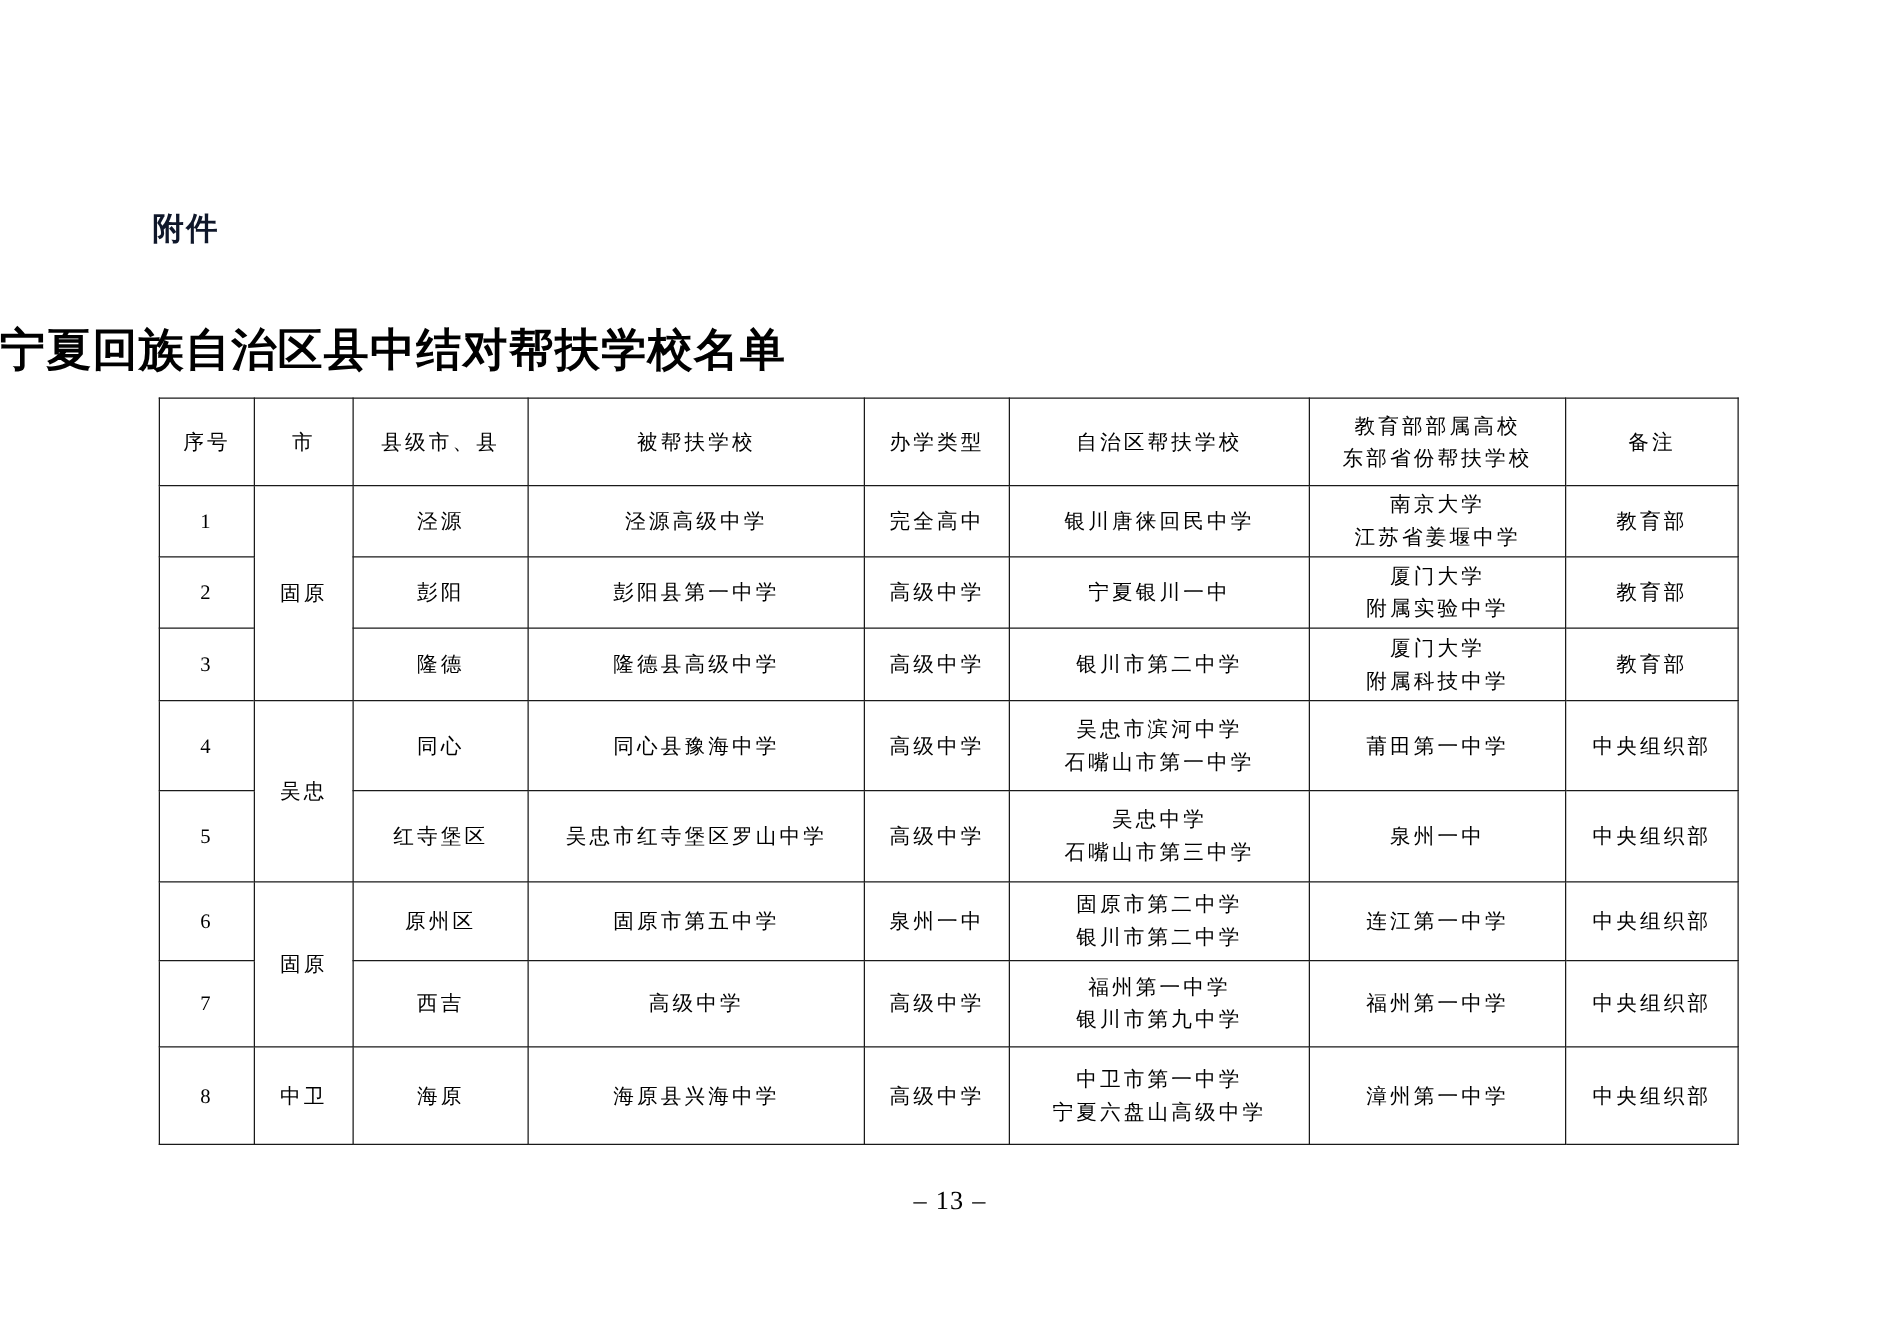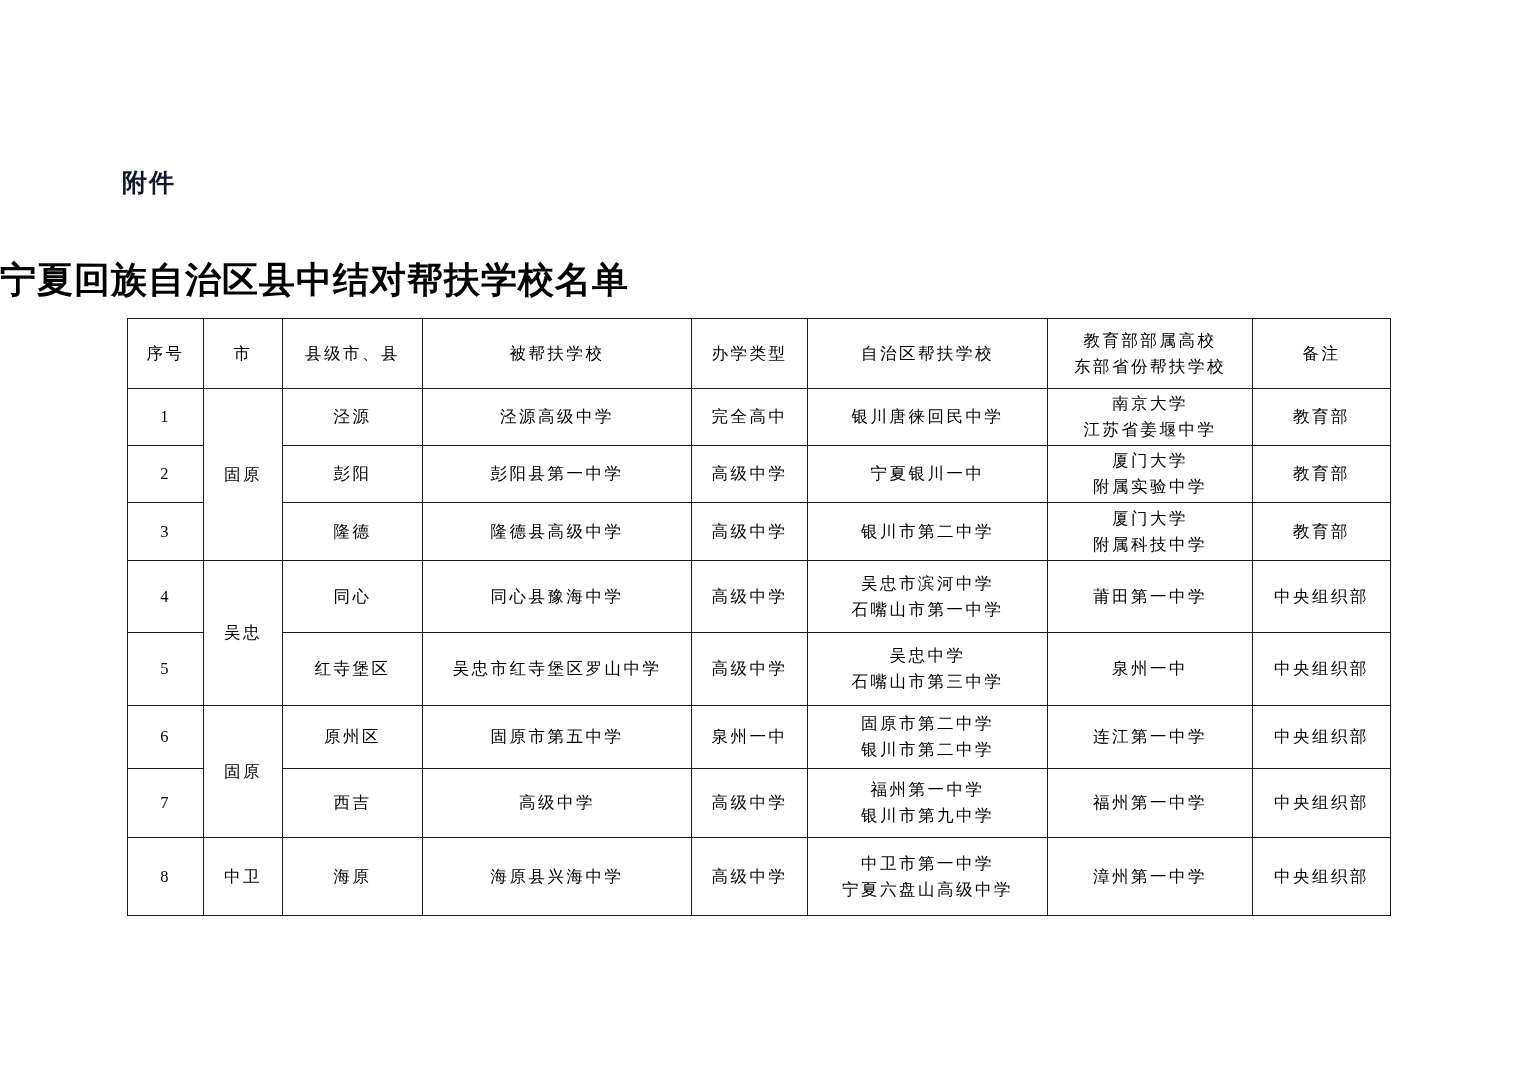--- a/index.html
+++ b/index.html
@@ -186,14 +186,15 @@
         <td>海原县兴海中学</td>
         <td>高级中学</td>
         <td>中卫市第一中学
 宁夏六盘山高级中学</td>
         <td>漳州第一中学</td>
         <td>中央组织部</td>
       </tr>
     </tbody>
   </table>
 
+  <div class="page-number">– 13 –</div>
 
 </div>
 
 </body></html>

